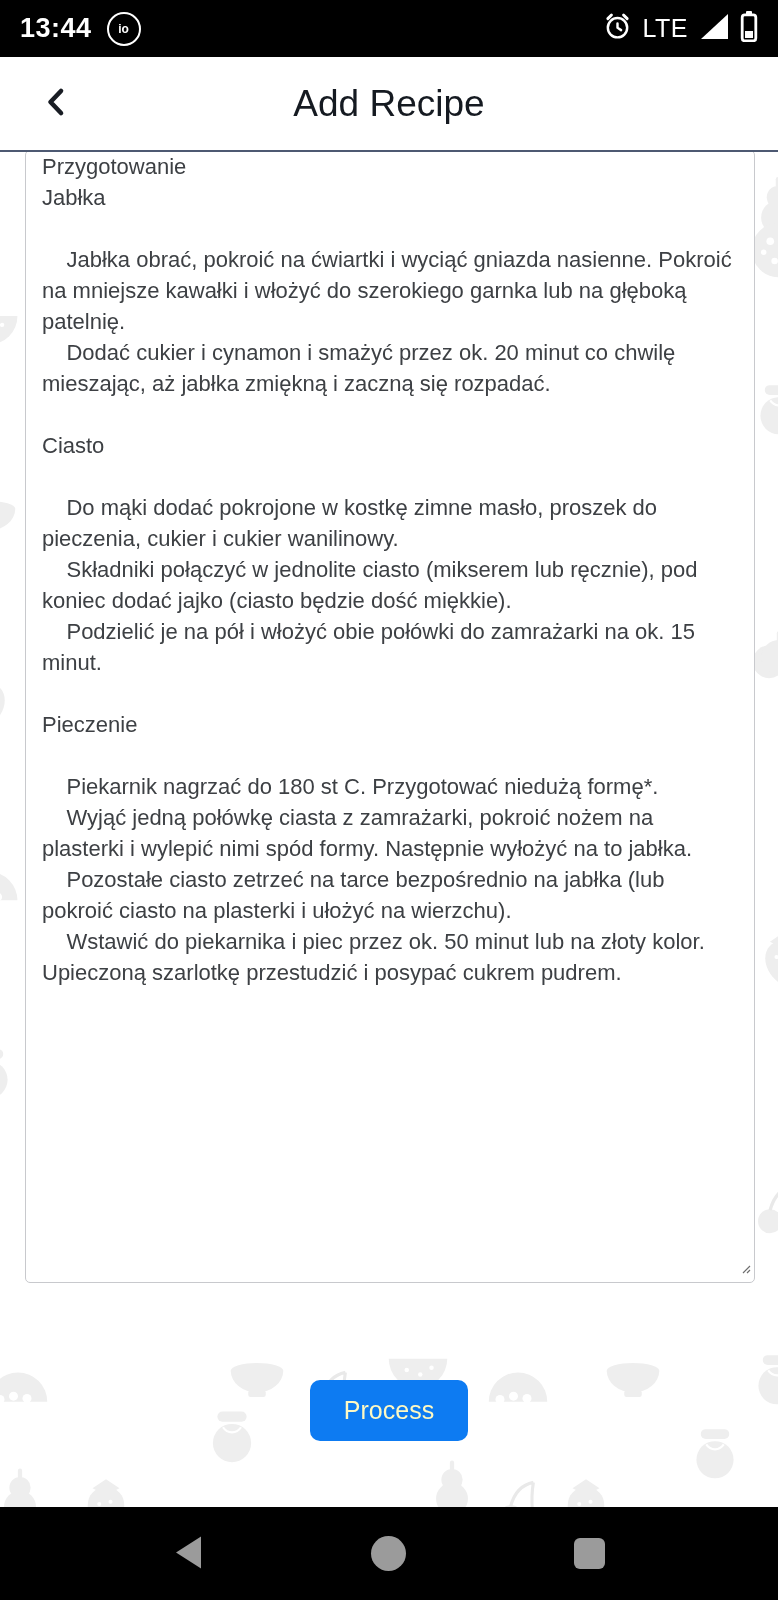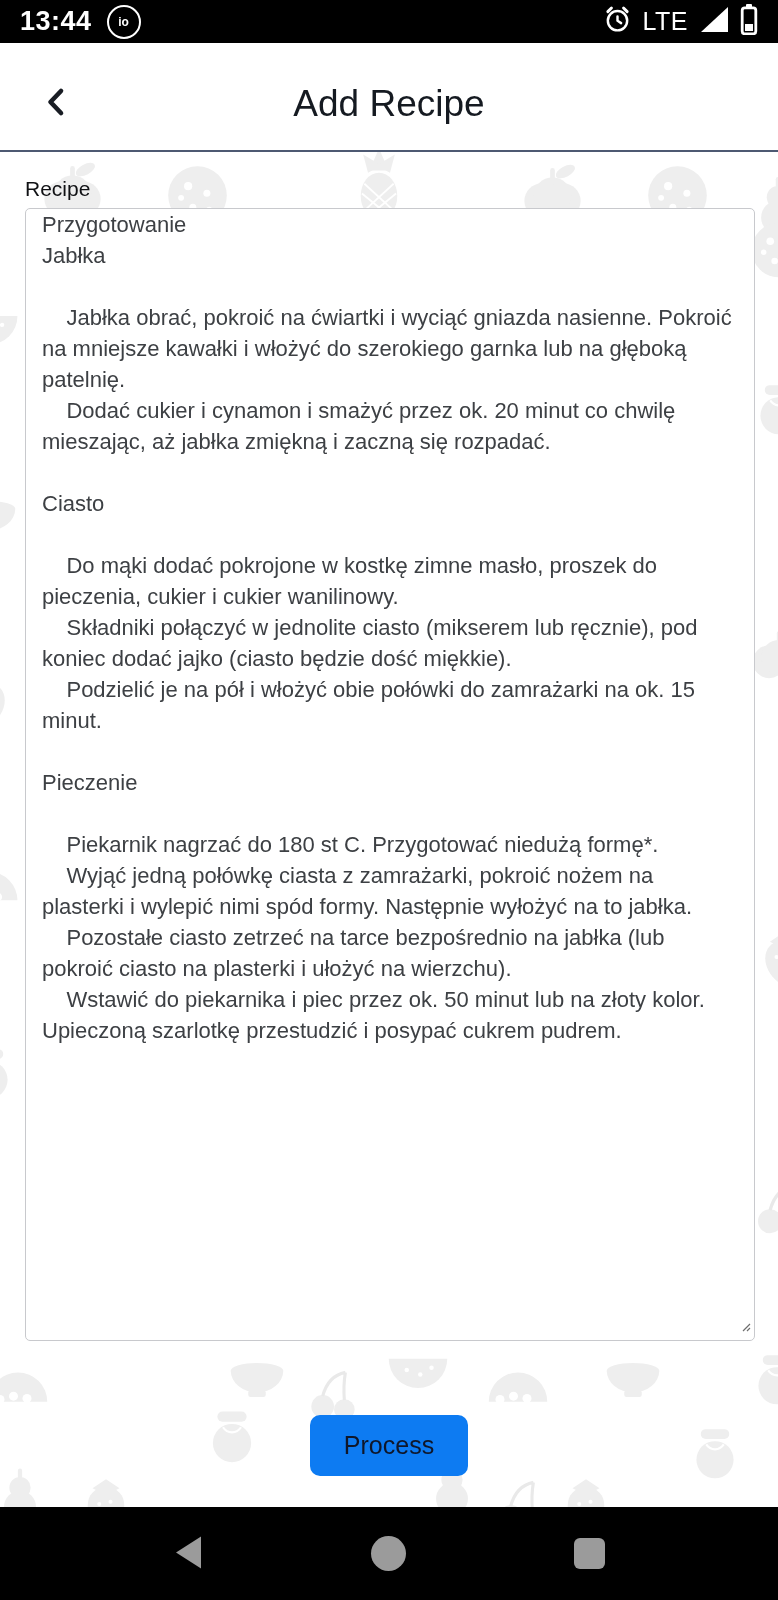--- a/index.html
+++ b/index.html
@@ -2,21 +2,21 @@
 <html><head>
 <meta charset="utf-8">
 <style>
   html,body{margin:0;padding:0;}
   body{
     width:778px;height:1600px;position:relative;overflow:hidden;
     background:#ffffff;font-family:"Liberation Sans",sans-serif;
   }
   
   .status-bar{
-    position:absolute;top:0;left:0;right:0;height:43px;background:#000;
+    position:absolute;top:0;left:0;right:0;height:57px;background:#000;
     color:#fff;display:flex;align-items:center;padding:0 20px;box-sizing:border-box;z-index:6;
   }
   .sb-time{font-size:27px;font-weight:600;letter-spacing:.5px;}
   .sb-badge{
     margin-left:15px;width:30px;height:30px;border:2.5px solid #fff;border-radius:50%;
     display:flex;align-items:center;justify-content:center;font-size:12px;font-weight:600;line-height:1;
   }
   .sb-right{margin-left:auto;display:flex;align-items:center;gap:11px;}
   .sb-net{font-size:25px;font-weight:500;letter-spacing:.5px;}
   
@@ -38,22 +38,22 @@
     border:1px solid #c8c9cd;border-radius:5px;background:#fff;overflow:hidden;
   }
   .recipe-textarea{
     display:block;width:100%;height:1150px;box-sizing:border-box;border:none;outline:none;
     margin-top:-8px;padding:8px 16px 10px 16px;resize:none;overflow:hidden;background:transparent;
     font-family:"Liberation Sans",sans-serif;font-size:22px;line-height:31px;color:#3d4044;
     white-space:pre-wrap;
   }
   .resize-handle{position:absolute;right:3px;bottom:4px;}
   .process-btn{
-    display:block;margin:74px auto 0;width:158px;height:61px;border:none;border-radius:10px;
-    background:#0d7bf2;color:#0f172a;font-family:"Liberation Sans",sans-serif;font-size:25px;cursor:pointer;
+    display:block;margin:97px auto 0;width:158px;height:61px;border:none;border-radius:10px;
+    background:#0d7bf2;color:#fef9c3;font-family:"Liberation Sans",sans-serif;font-size:25px;cursor:pointer;
   }
   
   .nav-bar{
     position:absolute;bottom:0;left:0;right:0;height:93px;background:#000;z-index:6;
     display:flex;align-items:center;justify-content:center;gap:168px;
   }
   .nav-btn{background:none;border:none;padding:0;cursor:pointer;display:flex;align-items:center;justify-content:center;}
   .nav-home{width:35px;height:35px;border-radius:50%;background:#9b9b9b;}
   .nav-square{width:31px;height:31px;border-radius:6px;background:#9b9b9b;}
 </style>
@@ -192,21 +192,20 @@
     <span>
       <svg width="22" height="30" viewBox="0 0 22 30" fill="none">
         <path d="M17 4 L6.5 15 L17 26" stroke="#191d24" stroke-width="4.6" stroke-linecap="round" stroke-linejoin="round"></path>
       </svg>
     </span>
   </button>
   <div class="page-title">Add Recipe</div>
 </div>
 
 <div class="content">
-  <div class="field-label">Recipe</div>
 
   <div class="textarea-wrap">
     <textarea class="recipe-textarea" spellcheck="false" style="">Przygotowanie
 Jabłka
 
     Jabłka obrać, pokroić na ćwiartki i wyciąć gniazda nasienne. Pokroić na mniejsze kawałki i włożyć do szerokiego garnka lub na głęboką patelnię.
     Dodać cukier i cynamon i smażyć przez ok. 20 minut co chwilę mieszając, aż jabłka zmiękną i zaczną się rozpadać.
 
 Ciasto
 

